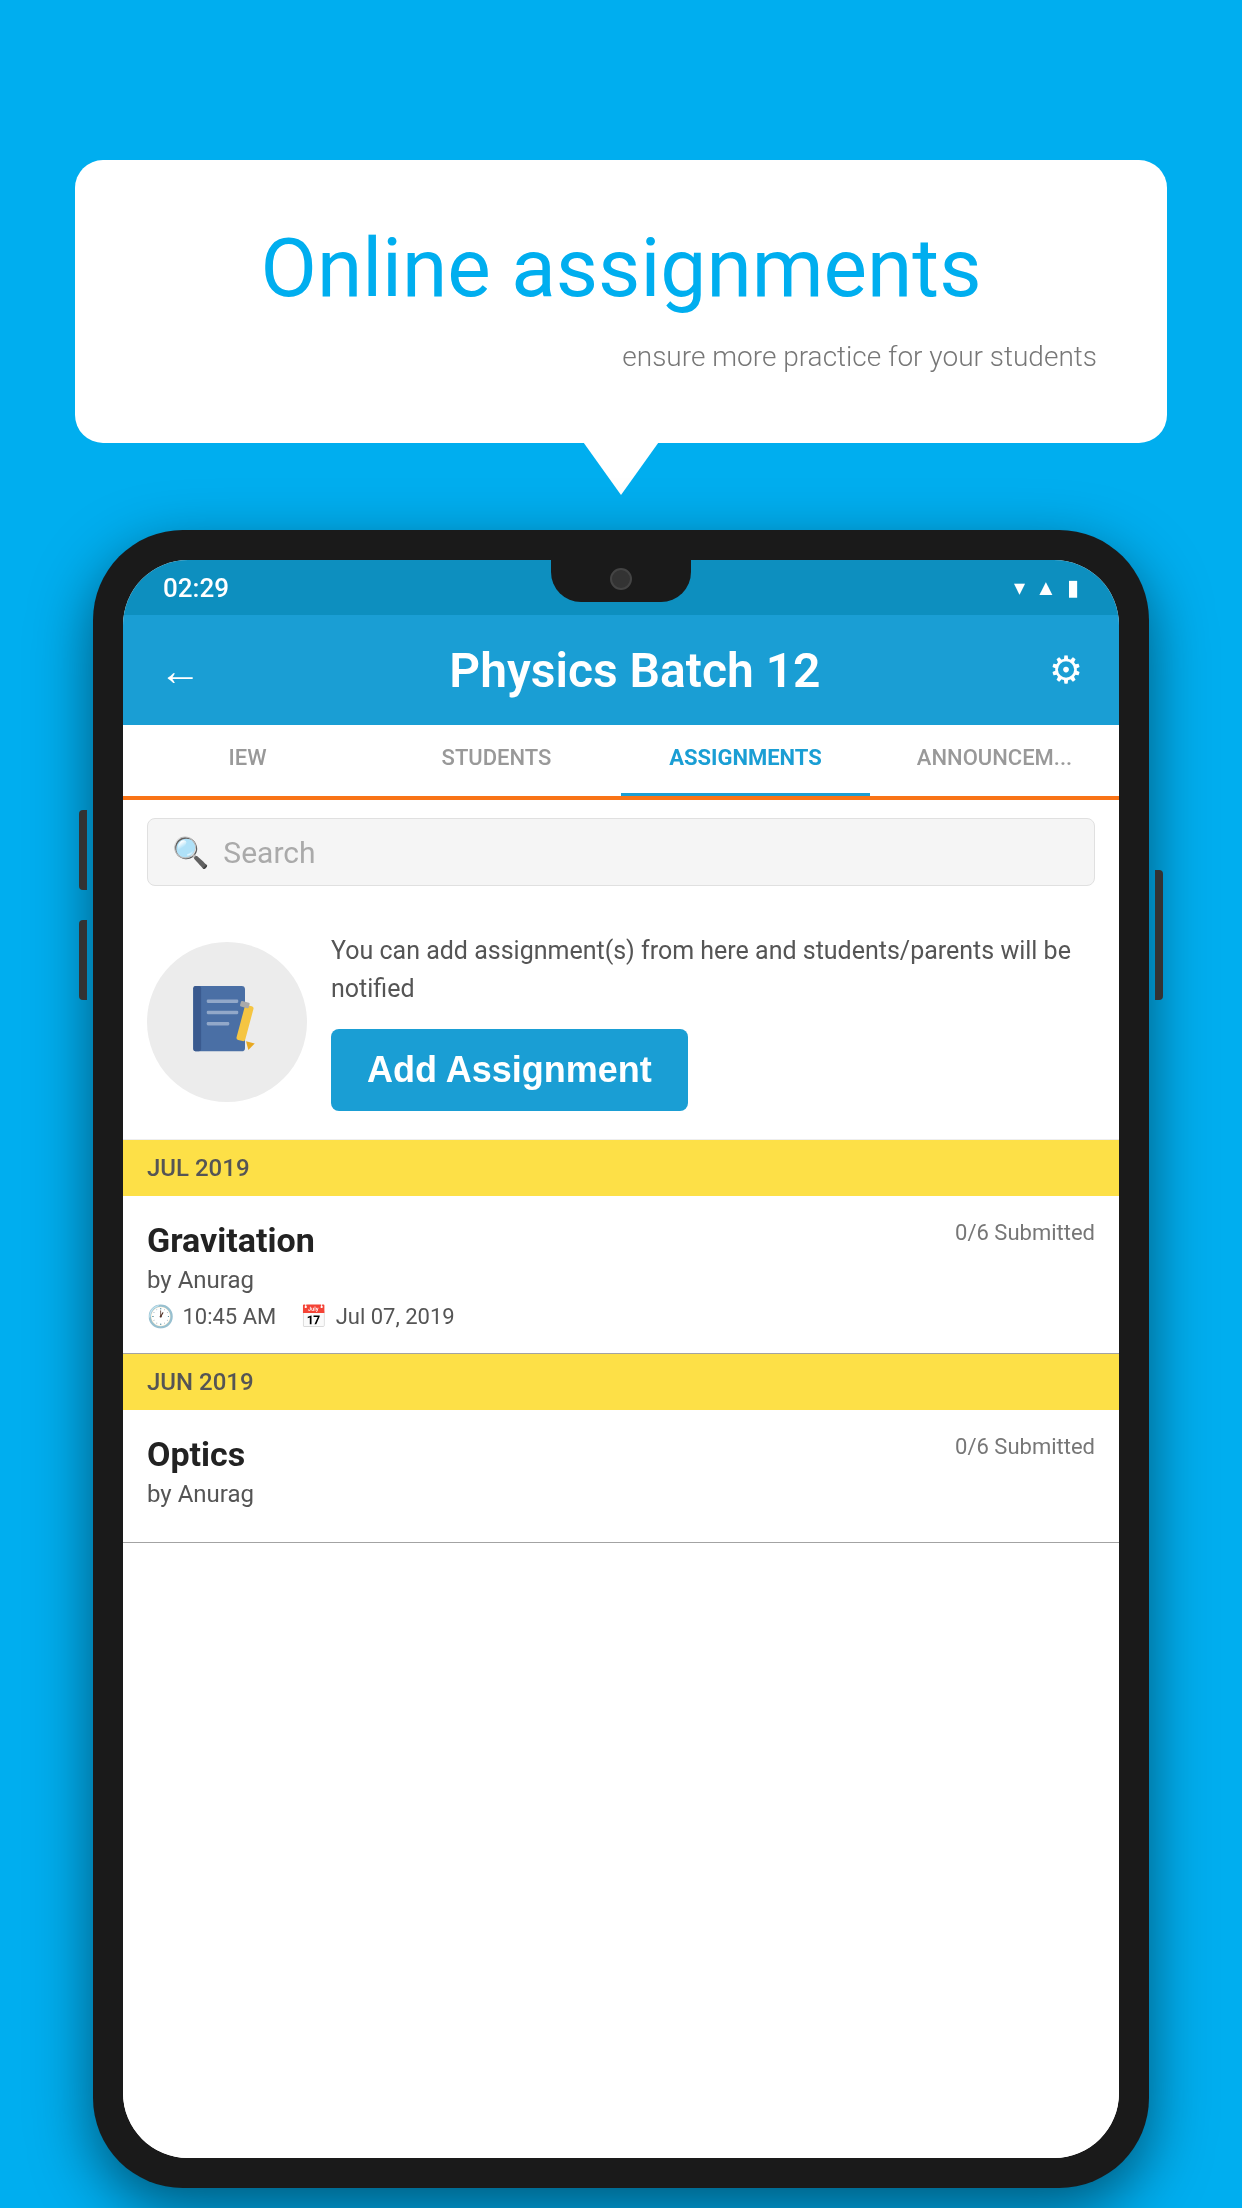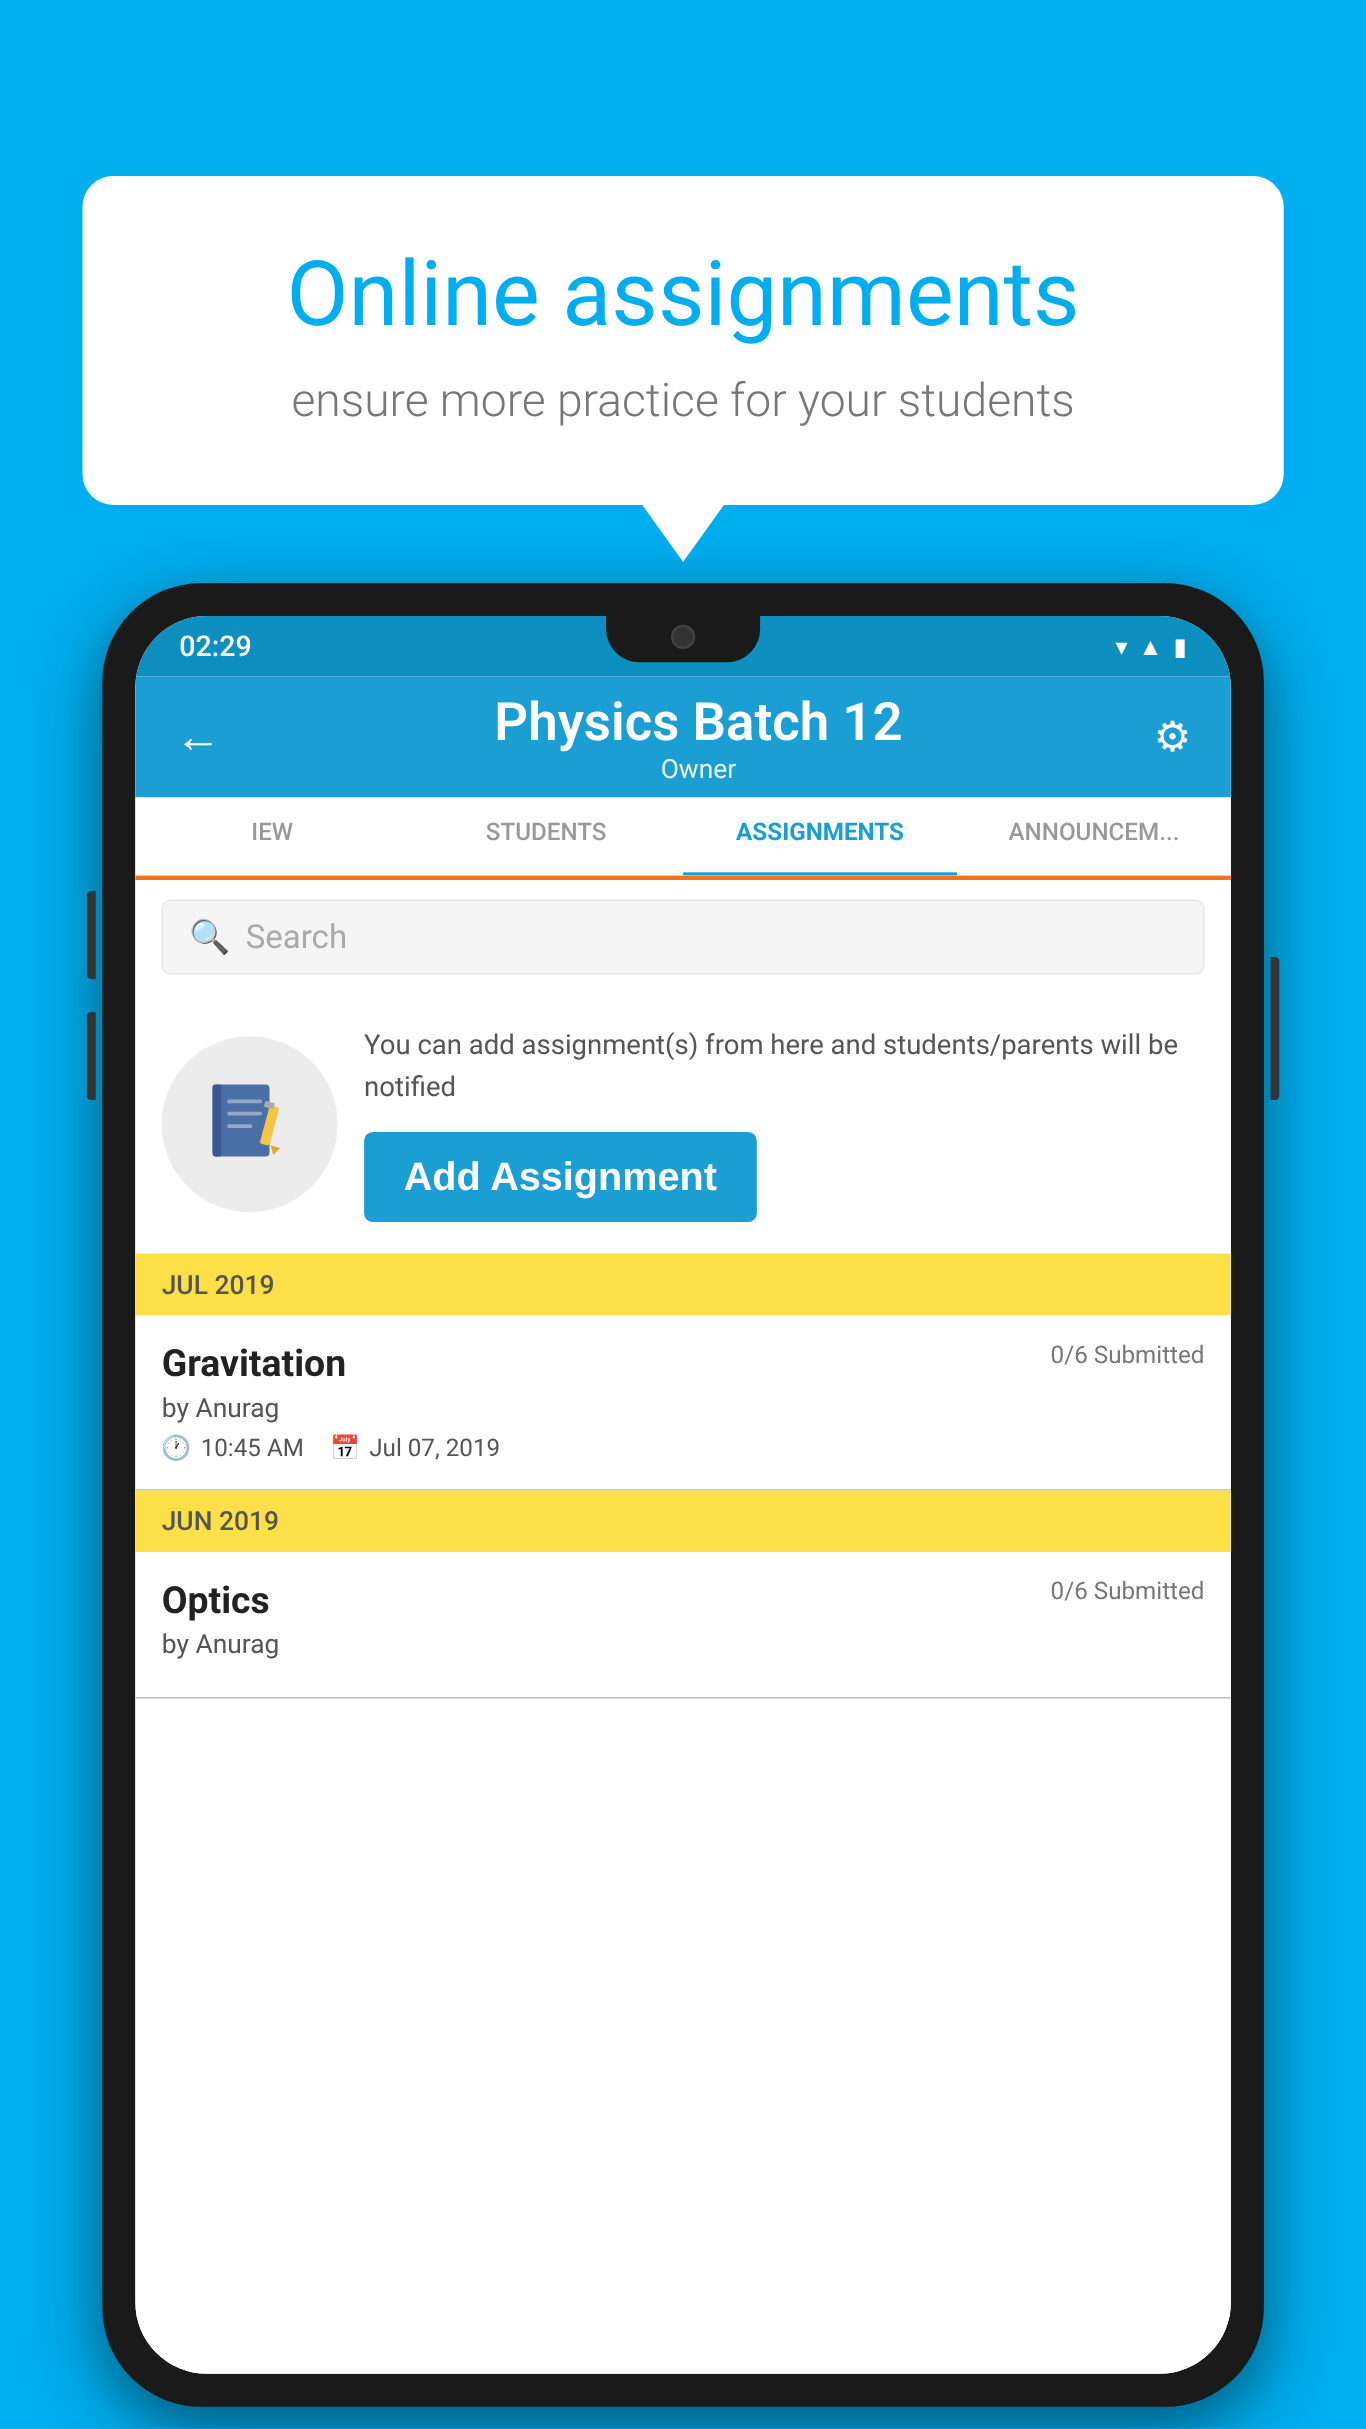--- a/index.html
+++ b/index.html
@@ -44,22 +44,22 @@
     .bubble-title {
       color: #00AEEF;
       font-size: 82px;
       font-weight: 400;
       text-align: center;
       margin-bottom: 24px;
     }
 
     .bubble-subtitle {
       color: #777;
-      font-size: 42px;
-      text-align: center;
+      font-size: 28px;
+      text-align: right;
       font-weight: 300;
     }
 
     
     .phone-container {
       position: absolute;
       top: 530px;
       left: 93px;
       right: 93px;
       bottom: 20px;
@@ -412,21 +412,20 @@
           <span class="status-icon">▾</span>
           <span class="status-icon">▲</span>
           <span class="status-icon">▮</span>
         </div>
       </div>
 
       <div class="app-header">
         <div class="back-btn">←</div>
         <div class="header-title-block">
           <div class="header-title">Physics Batch 12</div>
-          <div class="header-subtitle">Owner</div>
         </div>
         <div class="settings-btn">⚙</div>
       </div>
 
       <div class="tabs-bar">
         <div class="tab-item">
           <span>IEW</span>
         </div>
         <div class="tab-item">
           <span>STUDENTS</span>

